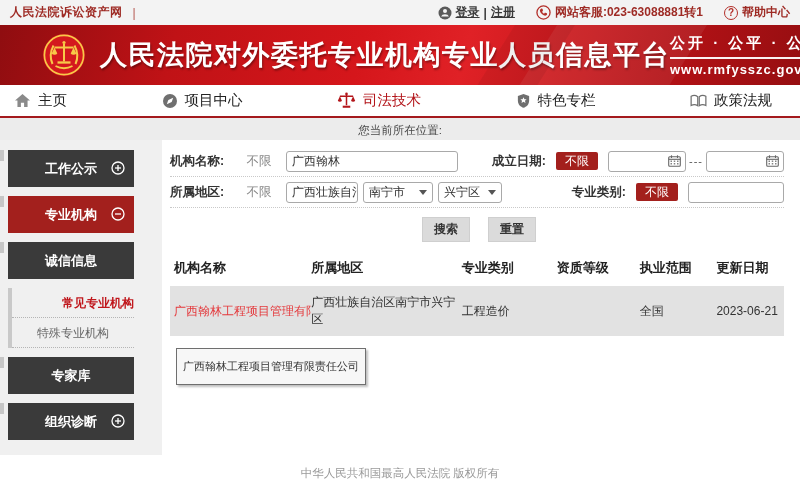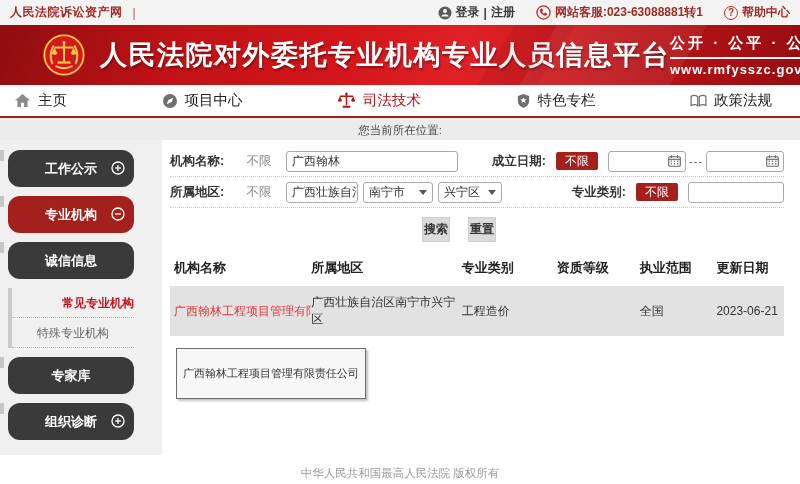--- a/index.html
+++ b/index.html
@@ -6,21 +6,21 @@
   html,body { background:#dcdcdc; }
   body { font-family:"Liberation Sans","DejaVu Sans",sans-serif; }
   .page { width:800px; height:484px; background:#fff; position:relative; overflow:hidden; margin:0 auto; }
 
   
   .topbar { height:25px; background:#f3f3f3; display:flex; align-items:center; padding:0 10px; font-size:12px; color:#9e2b25; }
   .topbar .site { font-weight:bold; letter-spacing:.5px; }
   .topbar .tdiv { margin:0 10px; color:#b4554e; font-weight:normal; }
   .topbar-right { margin-left:auto; display:flex; align-items:center; gap:7px; }
   .topbar-right .grp { display:flex; align-items:center; gap:4px; margin-left:14px; }
-  .t-auth { color:#3a3a3a; font-weight:bold; }
+  .t-auth { color:#3a3a3a; font-weight:bold;text-decoration:underline; }
   .t-red { color:#9e2b25; font-weight:bold; }
   .q-icon { display:inline-flex; width:14px; height:14px; border:1.4px solid #b3302a; border-radius:50%; color:#b3302a; font-size:10px; font-weight:bold; align-items:center; justify-content:center; }
 
   
   .header { height:60px; background:linear-gradient(105deg,#8f0d10 0%,#c01216 22%,#d5161b 45%,#e02126 58%,#b01115 85%,#960e11 100%); display:flex; align-items:center; padding:0 18px 0 42px; position:relative; overflow:hidden; }
   .header .streak { position:absolute; right:118px; top:-30px; width:150px; height:140px; background:rgba(255,255,255,.07); transform:skewX(-32deg); }
   .header .streak2 { position:absolute; right:250px; top:-30px; width:60px; height:140px; background:rgba(0,0,0,.06); transform:skewX(-32deg); }
   .emblem { width:44px; height:44px; flex:0 0 auto; margin-right:14px; }
   .h-title { color:#fff; font-size:27px; font-weight:900; letter-spacing:1.5px; text-shadow:1px 2px 2px rgba(0,0,0,.35); white-space:nowrap; }
   .h-right { margin-left:auto; text-align:left; color:#fff; z-index:2; }
@@ -34,21 +34,21 @@
 
   
   .breadcrumb { height:22px; background:#ececec; display:flex; align-items:center; gap:5px; padding:0 9px; font-size:11.5px; color:#4a4a4a;flex-direction:column; }
   .breadcrumb .crumb-home { color:#4a4a4a; }
   .breadcrumb .crumb-sep { color:#888; margin:0 2px; }
   .breadcrumb .crumb-cur { color:#9e1b1b; font-weight:bold; }
 
   
   .content { display:flex; height:315px; background:#fff; }
   .sidebar { width:162px; flex:0 0 auto; background:#f0f0f0; padding-top:10px; }
-  .side-item { position:relative; margin:0 0 9px 8px; width:126px; height:37px; background:#3a3a3a; color:#fff; font-size:13px; font-weight:bold; display:flex; align-items:center; justify-content:center; cursor:pointer;border-radius:12px; }
+  .side-item { position:relative; margin:0 0 9px 8px; width:126px; height:37px; background:#3a3a3a; color:#fff; font-size:13px; font-weight:bold; display:flex; align-items:center; justify-content:center; cursor:pointer; }
   .side-item::before { content:""; position:absolute; left:-8px; top:0; width:4px; height:11px; background:#c6c6c6; }
   .side-item.active { background:#a3201d; }
   .side-item .toggle { position:absolute; right:9px; top:11px; }
   .submenu { margin:0 0 9px 8px; width:126px; border-left:4px solid #c9c9c9; background:transparent; }
   .sub-item { height:30px; line-height:30px; text-align:center; font-size:12px; color:#666; border-bottom:1px dotted #b5b5b5; cursor:pointer; }
   .sub-item.active { color:#c0171c; font-weight:bold;text-align:right; }
 
   .main { flex:1; padding:6px 16px 0 8px; background:#fff; }
 
   
@@ -60,29 +60,29 @@
   .sel .caret { width:0; height:0; border-left:4px solid transparent; border-right:4px solid transparent; border-top:5px solid #555; margin-left:4px; flex:0 0 auto; }
   .sel-province { width:72px; } .sel-city { width:70px; } .sel-district { width:64px; }
   .f-right { margin-left:auto; display:flex; align-items:center; }
   .f-label2 { font-weight:bold; white-space:nowrap; }
   .chip { background:#a3201d; color:#fff; font-size:12px; padding:3px 9px; border-radius:2px; margin:0 10px; line-height:1; }
   .date-box { display:flex; align-items:center; justify-content:flex-end; width:78px; height:21px; border:1px solid #a9a9a9; border-radius:3px; background:#fff; padding:0 4px; cursor:pointer; }
   .date-sep { color:#555; margin:0 3px; font-size:11px; letter-spacing:1px; }
   .cat-input { width:96px; height:21px; border:1px solid #a9a9a9; border-radius:3px; font-size:12px; padding:0 5px; font-family:inherit; }
 
   .btn-row { display:flex; gap:18px; padding:9px 0 7px 252px; }
-  .btn { background:#dbdbdb; border:1px solid #cfcfcf; color:#333; font-size:12px; font-weight:bold; padding:3px 1px; cursor:pointer; font-family:inherit; }
+  .btn { background:#dbdbdb; border:1px solid #cfcfcf; color:#333; font-size:12px; font-weight:bold; padding:3px 11px; cursor:pointer; font-family:inherit; }
 
   
   .t-head { display:flex; font-size:13px; font-weight:bold; color:#222; padding:10px 0 9px; }
   .t-row { display:flex; background:#e2e2e2; font-size:12px; color:#333; padding:8px 0; align-items:center; }
   .c1{width:23%; padding-left:4px;} .c2{width:24.5%;} .c3{width:15.5%;} .c4{width:13.5%;} .c5{width:12.5%;} .c6{width:11%;}
   .org-link { color:#e4393c; cursor:pointer; white-space:nowrap; overflow:hidden; }
 
-  .tooltip { display:inline-block; margin:12px 0 0 6px; border:1px solid #6f6f6f; background:#f7f7f7; color:#333; font-size:11px; padding:17px 6px; box-shadow:1.5px 1.5px 2px rgba(0,0,0,.25); }
+  .tooltip { display:inline-block; margin:12px 0 0 6px; border:1px solid #6f6f6f; background:#f7f7f7; color:#333; font-size:11px; padding:10px 6px; box-shadow:1.5px 1.5px 2px rgba(0,0,0,.25); }
 
   
   .footer { height:29px; background:#fff; text-align:center; font-size:11.5px; color:#999; padding-top:11px; }
 </style>
 </head>
 <body>
 
 <div class="page">
 
   <div class="topbar">

